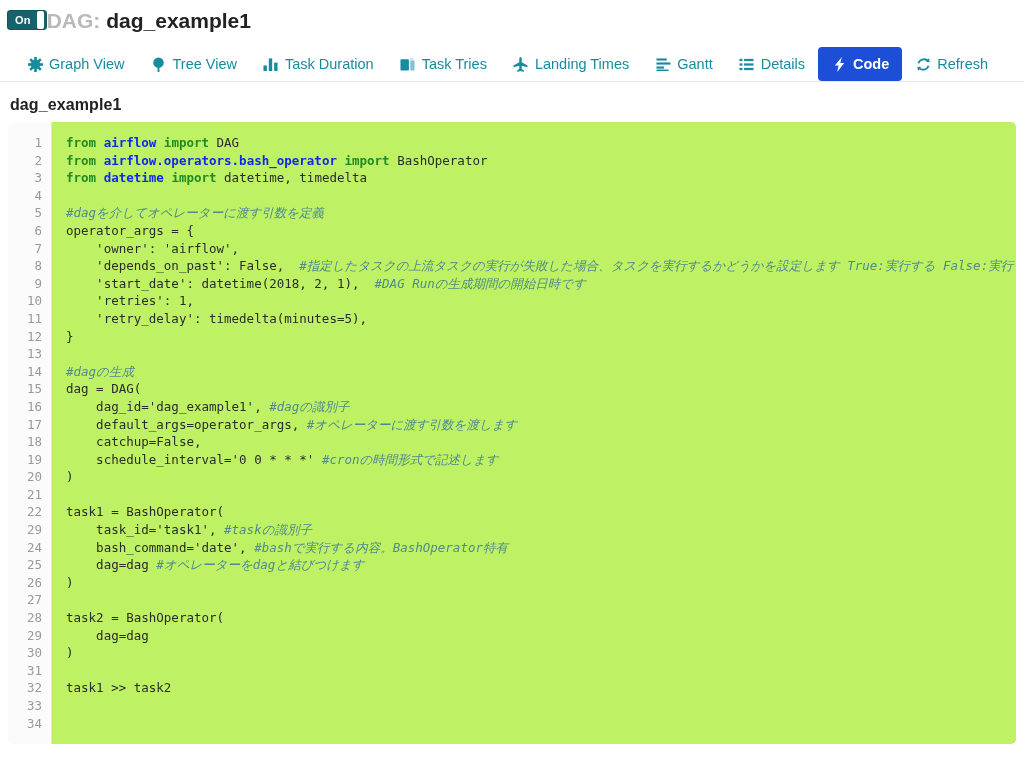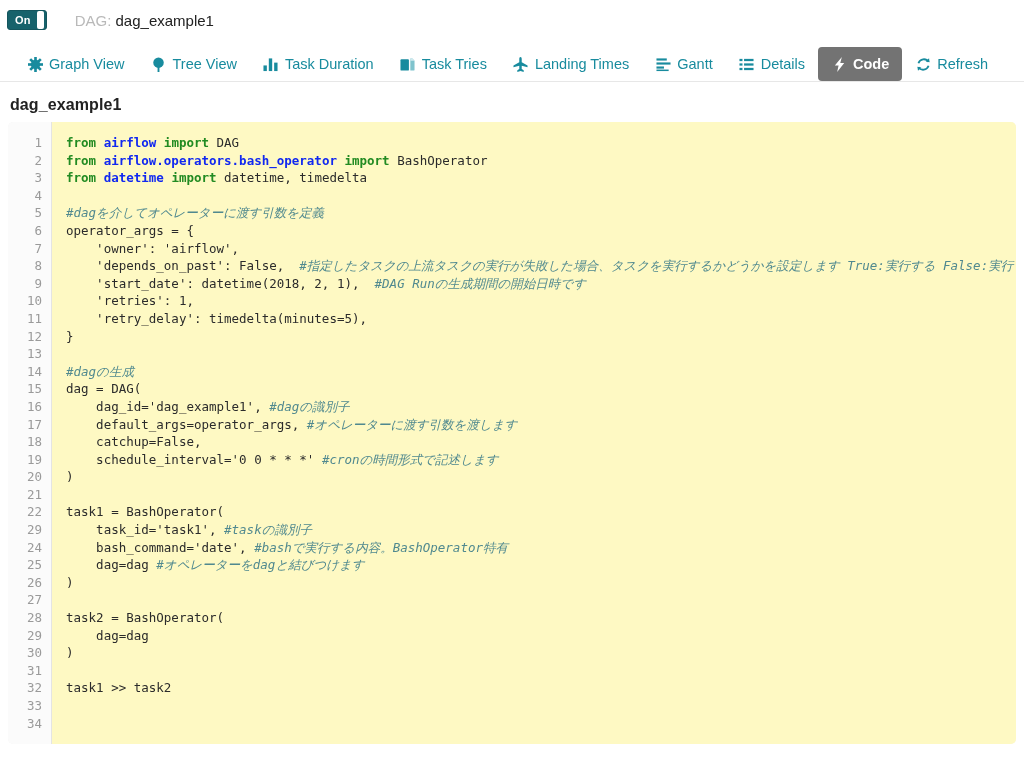--- a/index.html
+++ b/index.html
@@ -36,25 +36,24 @@
     padding: 0 6px 0 7px;
     letter-spacing: .2px;
   }
   .toggle-knob {
     width: 7px;
     height: 18px;
     background: #ffffff;
     border-radius: 2px;
   }
   .dag-title {
-    font-size: 15px;
-    font-weight: normal;
+    font-size: 21px;
+    font-weight: bold;
     line-height: 1;
     white-space: nowrap;
-    margin-left: 28px;
   }
   .dag-title .muted { color: #b9b9b9; }
   .dag-title .name  { color: #222222; }
 
   
   .nav-tabs {
     display: flex;
     align-items: flex-end;
     gap: 0px;
     padding: 0 0 0 14px;
@@ -67,21 +66,21 @@
     gap: 6px;
     color: #188b9e;
     font-size: 14.5px;
     padding: 9px 13px;
     border-radius: 4px;
     text-decoration: none;
     white-space: nowrap;
     cursor: pointer;
   }
   .tab.active {
-    background: #737373;
+    background: #1d4ed8;
     color: #ffffff;
     font-weight: bold;
   }
   .tab .ico {
     display: inline-flex;
     align-items: center;
     justify-content: center;
     width: 16px; height: 16px;
     flex: 0 0 16px;
   }
@@ -115,21 +114,21 @@
     min-width: 44px;
   }
   .gutter span {
     display: block;
     font-family: "DejaVu Sans Mono", monospace;
     font-size: 12.5px;
     line-height: 17.6px;
     color: #9a9a9a;
   }
   .code-area {
-    background: #fef9c3;
+    background: #bef264;
     padding: 12px 6px 12px 14px;
     overflow: hidden;
     flex: 1 1 auto;
   }
   .code-area pre {
     margin: 0;
     font-family: "DejaVu Sans Mono", monospace;
     font-size: 12.5px;
     line-height: 17.6px;
     color: #2b2b2b;

